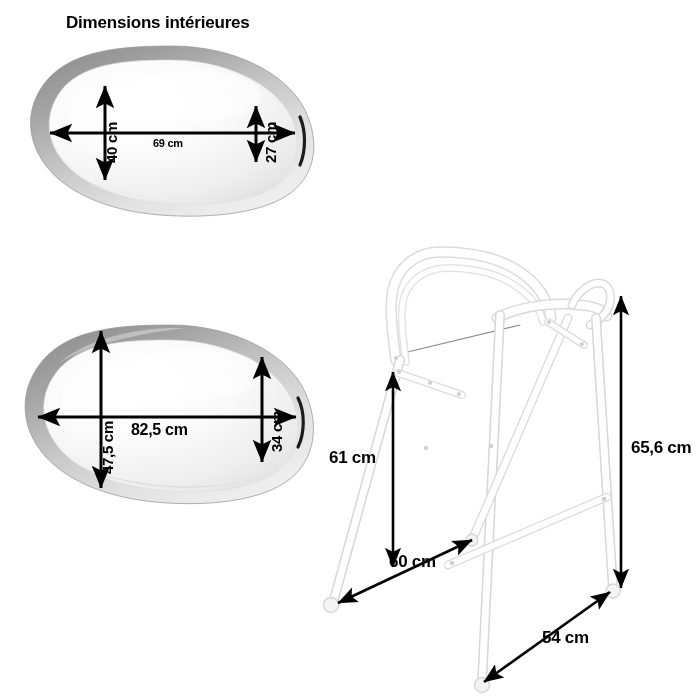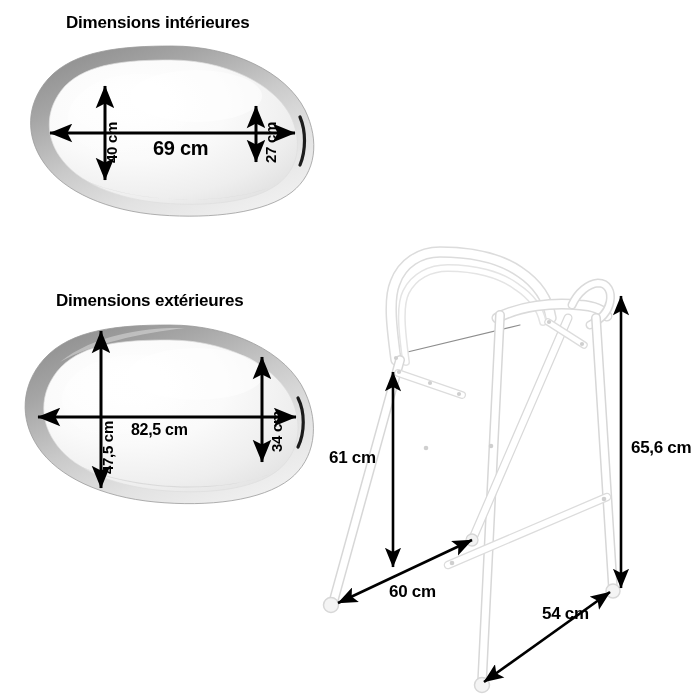--- a/index.html
+++ b/index.html
@@ -271,35 +271,34 @@
       <line x1="393" y1="372" x2="393" y2="567" marker-start="url(#arrTail)" marker-end="url(#arrHead)"></line>
 
       <line x1="338" y1="603" x2="472" y2="540" marker-start="url(#arrTail)" marker-end="url(#arrHead)"></line>
 
       <line x1="484" y1="682" x2="610" y2="592" marker-start="url(#arrTail)" marker-end="url(#arrHead)"></line>
     </g>
   </svg>
 
   <div class="section-title" id="title-interior">Dimensions intérieures</div>
 
-  <div class="section-title" id="title-exterior">Dimensions extérieures</div>
-
-  <div class="dim-label" style="left:153px; top:137px; font-size:20px;">69 cm</div>
+
+  <div class="dim-label" style="left:153px; top:137px; font-size:11px;">69 cm</div>
 
   <div class="dim-label rot" style="left:103px; top:163px; font-size:15px;">40 cm</div>
 
   <div class="dim-label rot" style="left:262px; top:163px; font-size:15px;">27 cm</div>
 
   <div class="dim-label" style="left:131px; top:421px; font-size:16px;">82,5 cm</div>
 
   <div class="dim-label rot" style="left:99px; top:474px; font-size:15px;">47,5 cm</div>
 
   <div class="dim-label rot" style="left:268px; top:452px; font-size:15px;">34 cm</div>
 
   <div class="dim-label" style="left:329px; top:448px; font-size:17px;">61 cm</div>
 
   <div class="dim-label" style="left:631px; top:438px; font-size:17px;">65,6 cm</div>
 
-  <div class="dim-label" style="left:389px; top:582px; font-size:17px;">60 cm</div>
-
-  <div class="dim-label" style="left:542px; top:604px; font-size:17px;">54 cm</div>
+  <div class="dim-label" style="left:389px; top:552px; font-size:17px;">60 cm</div>
+
+  <div class="dim-label" style="left:542px; top:628px; font-size:17px;">54 cm</div>
 
 </div>
 
 </body></html>

